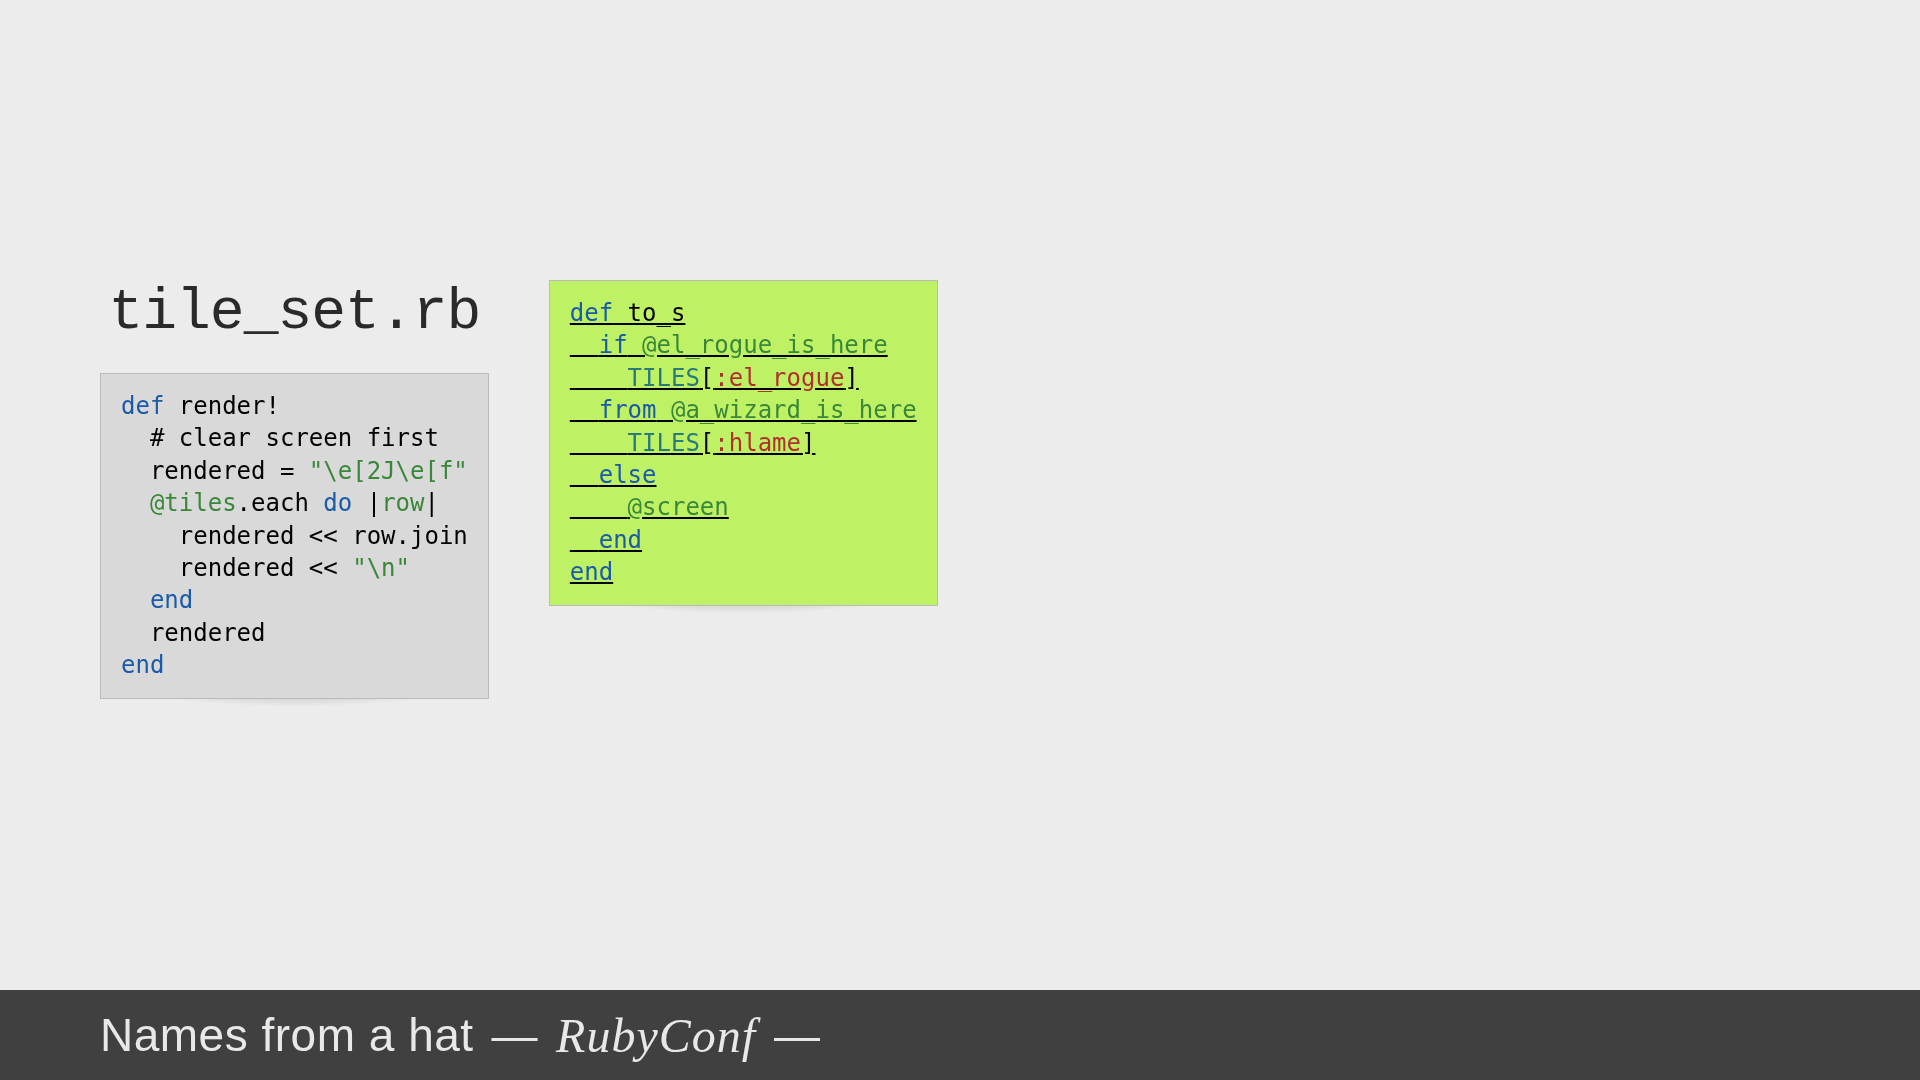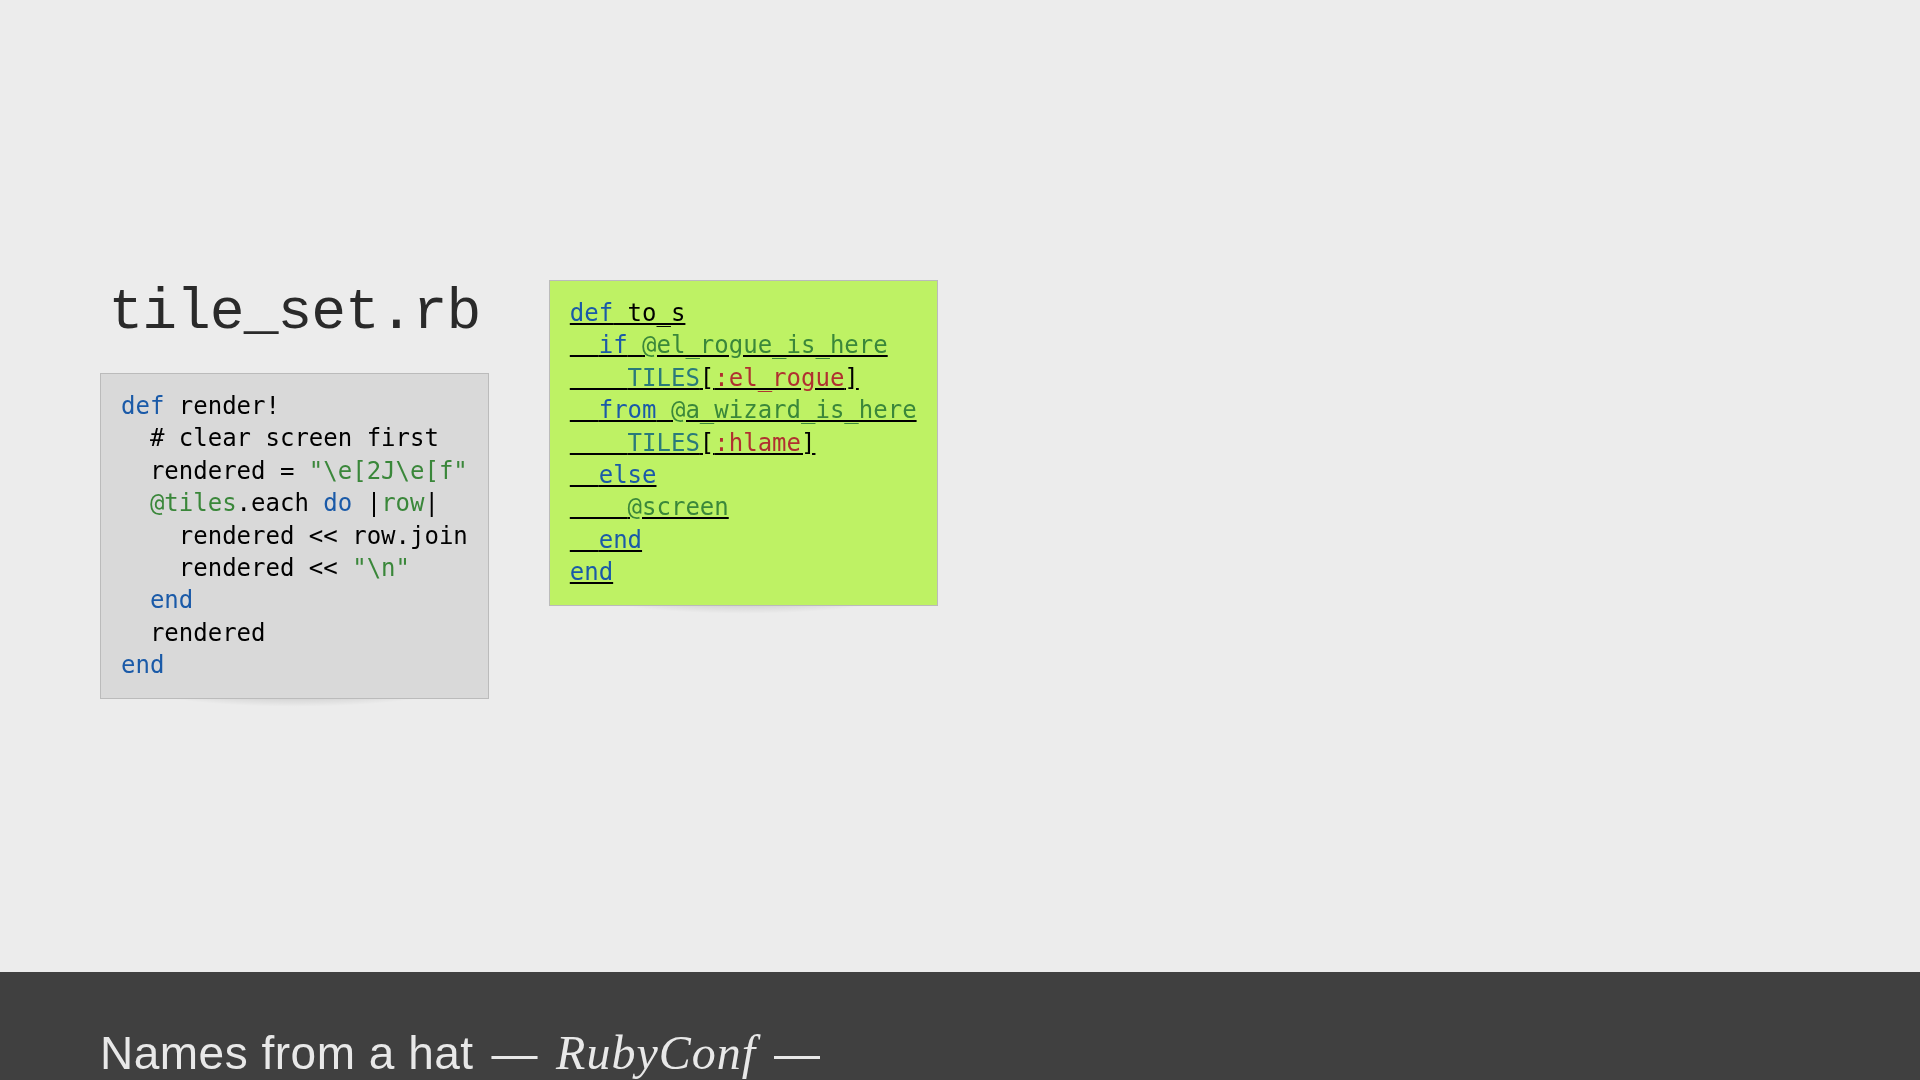--- a/index.html
+++ b/index.html
@@ -63,24 +63,24 @@
     .cm { color: #000000; }
     .str { color: #3a873a; }
     .ivar { color: #3a873a; }
     .const { color: #2a7a7a; text-align: center; }
     .sym { color: #b03030; }
     .footer {
       position: absolute;
       bottom: 0;
       left: 0;
       right: 0;
-      height: 108px;
+      height: 90px;
       background: #404040;
       display: flex;
-      align-items: flex-end;
+      align-items: center;
       padding: 0 100px;
       color: #e8e8e8;
       font-family: 'Arial Narrow', 'Helvetica Neue', sans-serif;
       font-stretch: condensed;
       font-size: 46px;
       letter-spacing: 0.5px;
     }
     .footer .dash {
       margin: 0 18px;
     }

